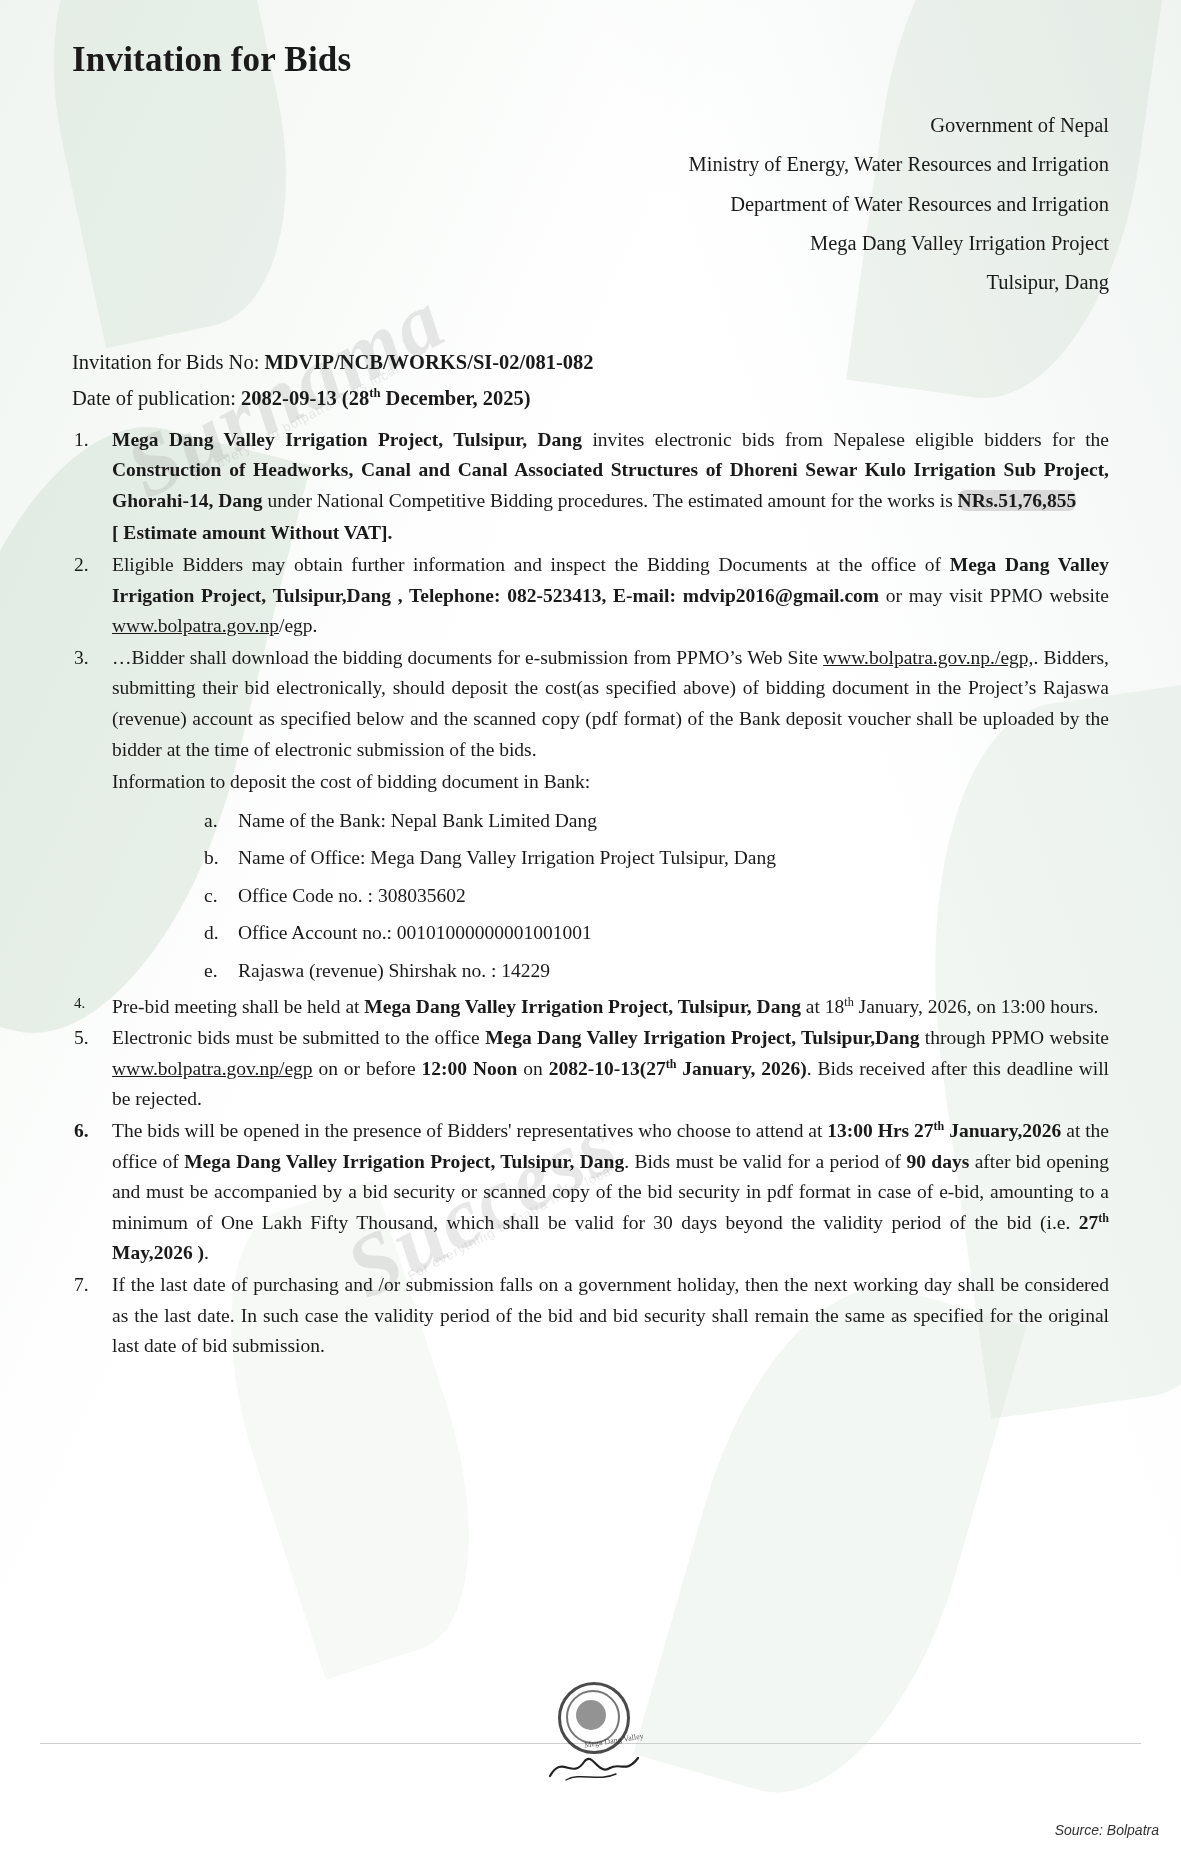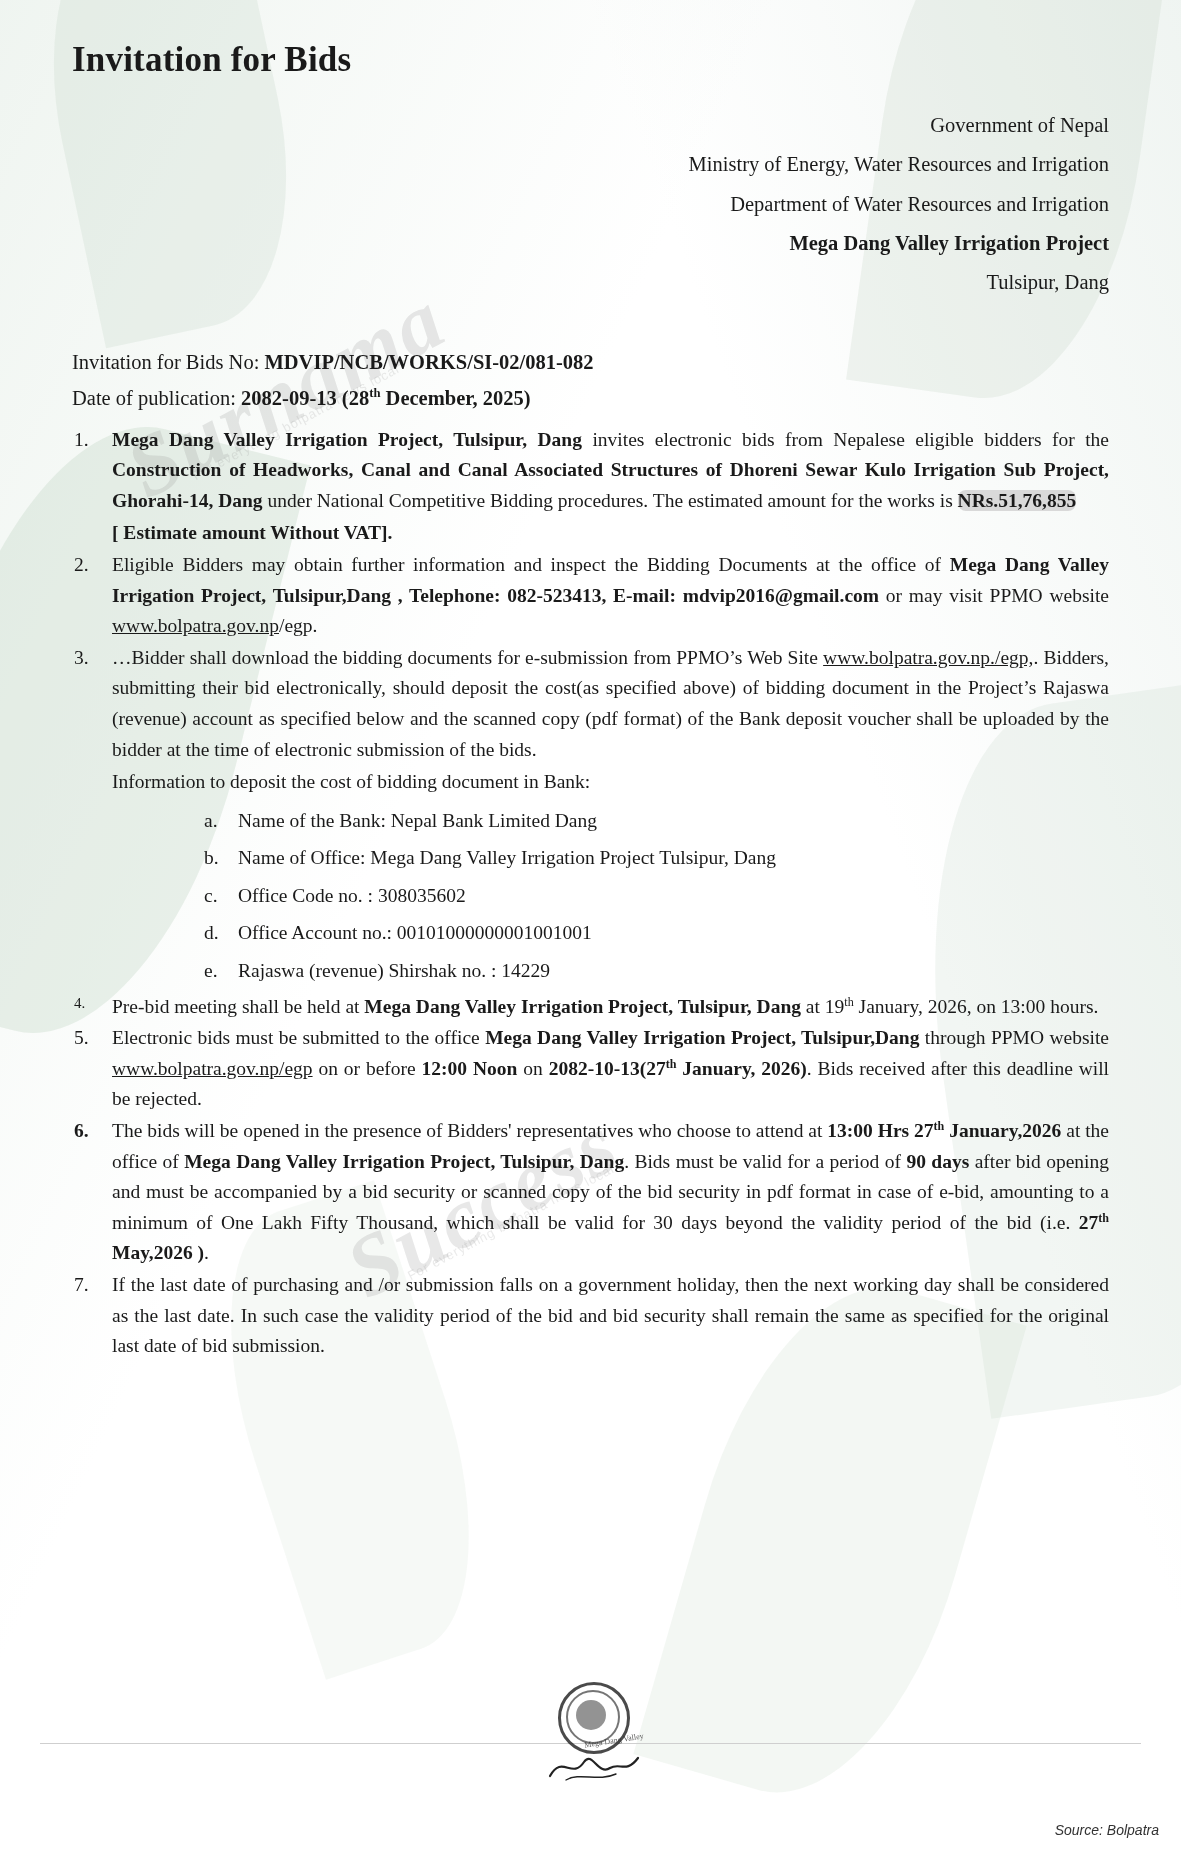--- a/index.html
+++ b/index.html
@@ -82,21 +82,21 @@
     font-weight: bold;
     margin: 16px 0 26px 0;
     letter-spacing: 0.2px;
   }
 
   .org-block {
     text-align: right;
     font-size: 20.5px;
     line-height: 1.92;
   }
-  .org-block .b { font-weight: bold; }
+  .org-block .b { font-weight: normal; }
 
   .ref-block {
     text-align: left;
     font-size: 20.5px;
     line-height: 1.75;
     margin-top: 42px;
   }
   .ref-block .b { font-weight: bold; }
 
   ol.clauses {
@@ -304,21 +304,21 @@
         </li>
         <li>
           <span class="sn">e.</span>
           <span>Rajaswa (revenue) Shirshak no. : 14229</span>
         </li>
       </ol>
     </li>
 
     <li>
       <span class="num small">4.</span>
-      <span>Pre-bid meeting shall be held at </span><span class="b">Mega Dang Valley Irrigation Project, Tulsipur, Dang</span><span> at 19</span><sup>th</sup><span> January, 2026, on 13:00 hours.</span>
+      <span>Pre-bid meeting shall be held at </span><span class="b">Mega Dang Valley Irrigation Project, Tulsipur, Dang</span><span> at 18</span><sup>th</sup><span> January, 2026, on 13:00 hours.</span>
     </li>
 
     <li>
       <span class="num">5.</span>
       <span>Electronic bids must be submitted to the office </span><span class="b">Mega Dang Valley Irrigation Project, Tulsipur,Dang</span><span> through PPMO website </span><span class="u">www.bolpatra.gov.np/egp</span><span> on or before </span><span class="bi">12:00 Noon</span><span> on </span><span class="bi">2082-10-13(27</span><sup class="bi">th</sup><span class="bi"> January, 2026)</span><span>. Bids received after this deadline will be rejected.</span>
     </li>
 
     <li>
       <span class="num bold">6.</span>
       <span>The bids will be opened in the presence of Bidders' representatives who choose to attend at </span><span class="bi">13:00 Hrs 27</span><sup class="bi">th</sup><span class="bi"> January,2026</span><span> at the office of </span><span class="b">Mega Dang Valley Irrigation Project, Tulsipur, Dang</span><span>. Bids must be valid for a period of </span><span class="bi">90 days</span><span> after bid opening and must be accompanied by a bid security or scanned copy of the bid security in pdf format in case of e-bid, amounting to a minimum of One Lakh Fifty Thousand, which shall be valid for 30 days beyond the validity period of the bid (i.e. </span><span class="bi">27</span><sup class="bi">th</sup><span class="bi"> May,2026 )</span><span>.</span>

